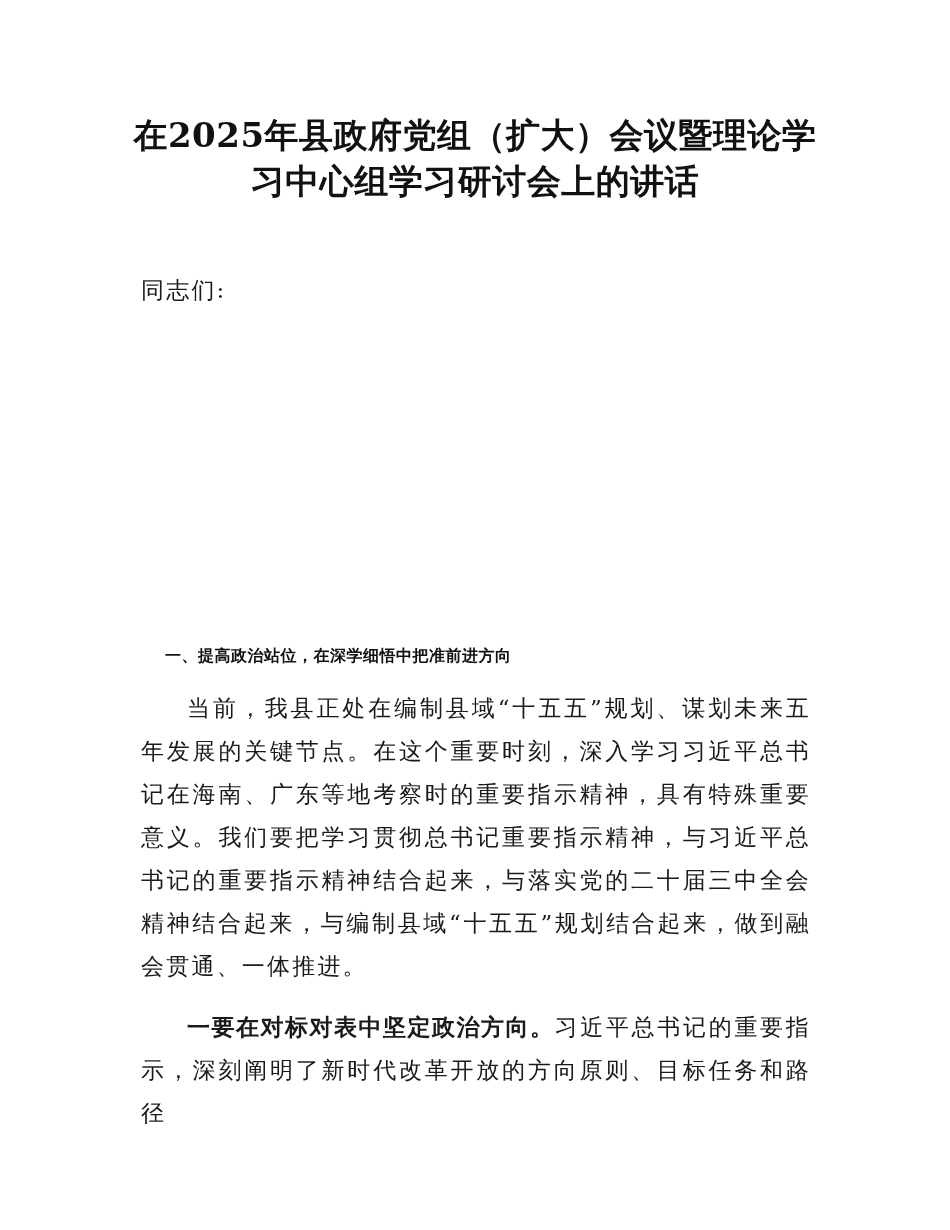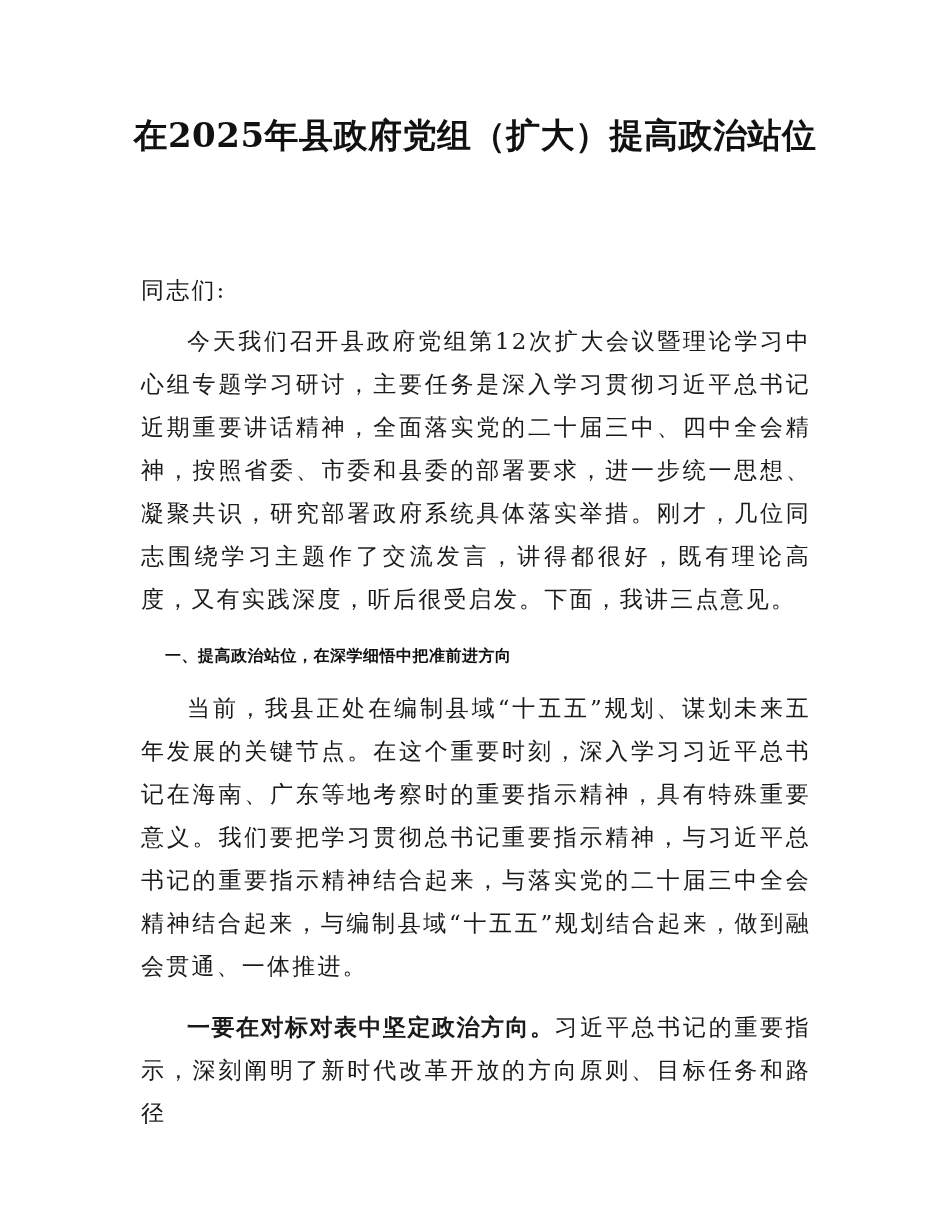--- a/index.html
+++ b/index.html
@@ -30,26 +30,26 @@
   .p2 { top: 687px; text-indent: 2em; }
   .p3 { top: 1006px; text-indent: 2em; }
   .bold-lead { font-family: "DejaVu Sans", "Liberation Sans", sans-serif; font-weight: bold; letter-spacing: 1px; }
 </style>
 </head>
 <body>
 
 <div class="page">
 
   <div class="title">
-    <div>在2025年县政府党组（扩大）提高政治站位</div>
+    <div>在2025年县政府党组（扩大）会议暨理论学</div>
+    <div>习中心组学习研讨会上的讲话</div>
   </div>
 
   <div class="body-text salutation">同志们:</div>
 
-  <div class="body-text p1">今天我们召开县政府党组第12次扩大会议暨理论学习中心组专题学习研讨，主要任务是深入学习贯彻习近平总书记近期重要讲话精神，全面落实党的二十届三中、四中全会精神，按照省委、市委和县委的部署要求，进一步统一思想、凝聚共识，研究部署政府系统具体落实举措。刚才，几位同志围绕学习主题作了交流发言，讲得都很好，既有理论高度，又有实践深度，听后很受启发。下面，我讲三点意见。</div>
 
   <div class="h1">一、提高政治站位，在深学细悟中把准前进方向</div>
 
   <div class="body-text p3"><span class="bold-lead">一要在对标对表中坚定政治方向。</span><span>习近平总书记的重要指示，深刻阐明了新时代改革开放的方向原则、目标任务和路径</span></div>
 
   <div class="body-text p2">当前，我县正处在编制县域“十五五”规划、谋划未来五年发展的关键节点。在这个重要时刻，深入学习习近平总书记在海南、广东等地考察时的重要指示精神，具有特殊重要意义。我们要把学习贯彻总书记重要指示精神，与习近平总书记的重要指示精神结合起来，与落实党的二十届三中全会精神结合起来，与编制县域“十五五”规划结合起来，做到融会贯通、一体推进。</div>
 
 </div>
 
 </body></html>

